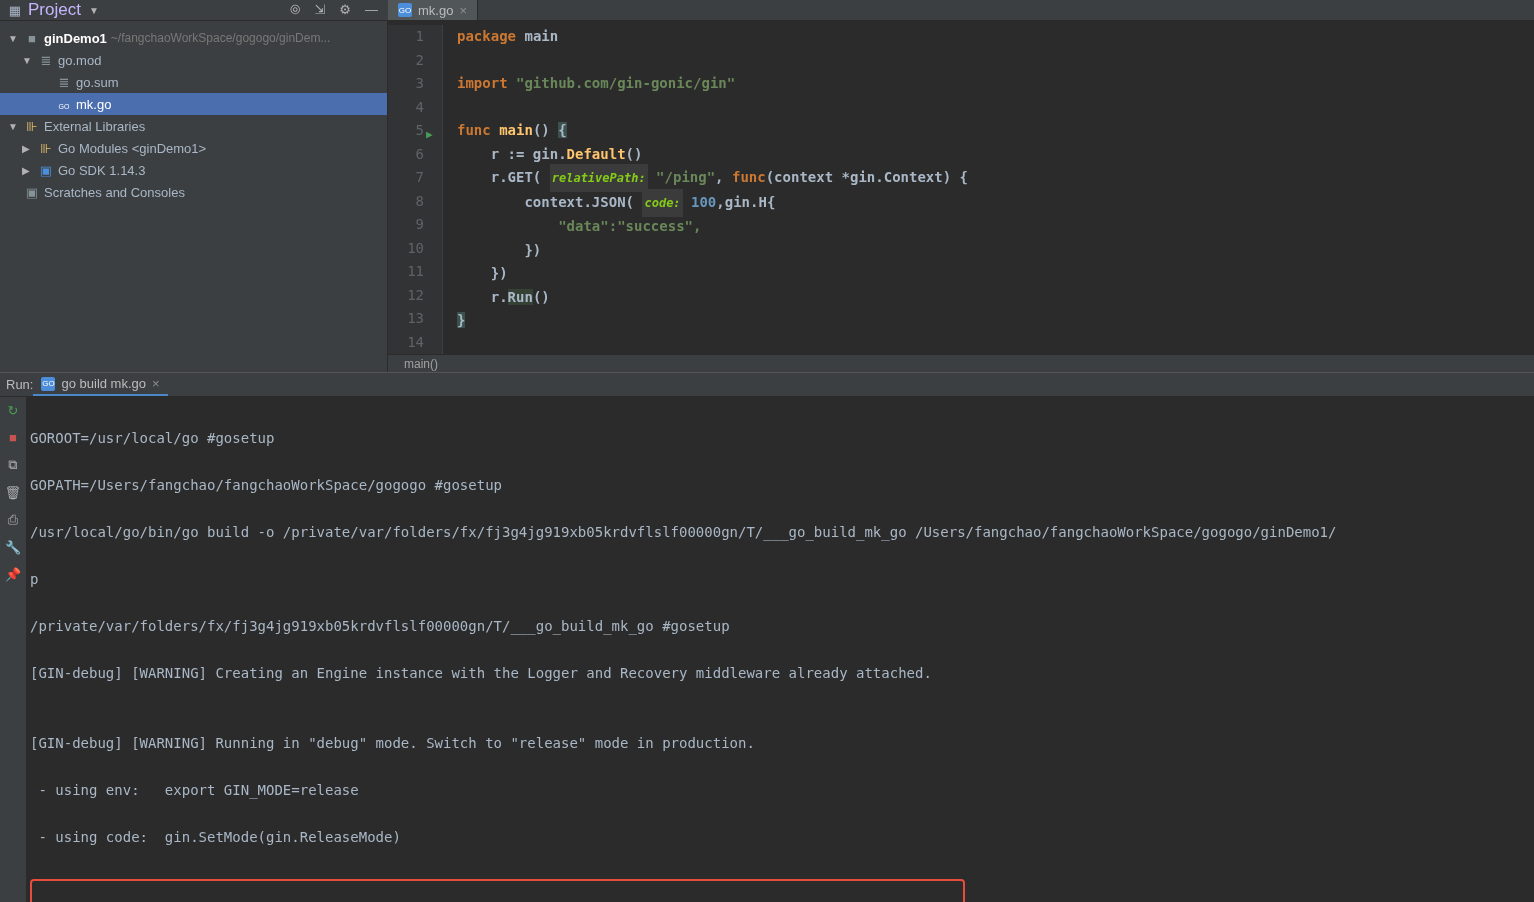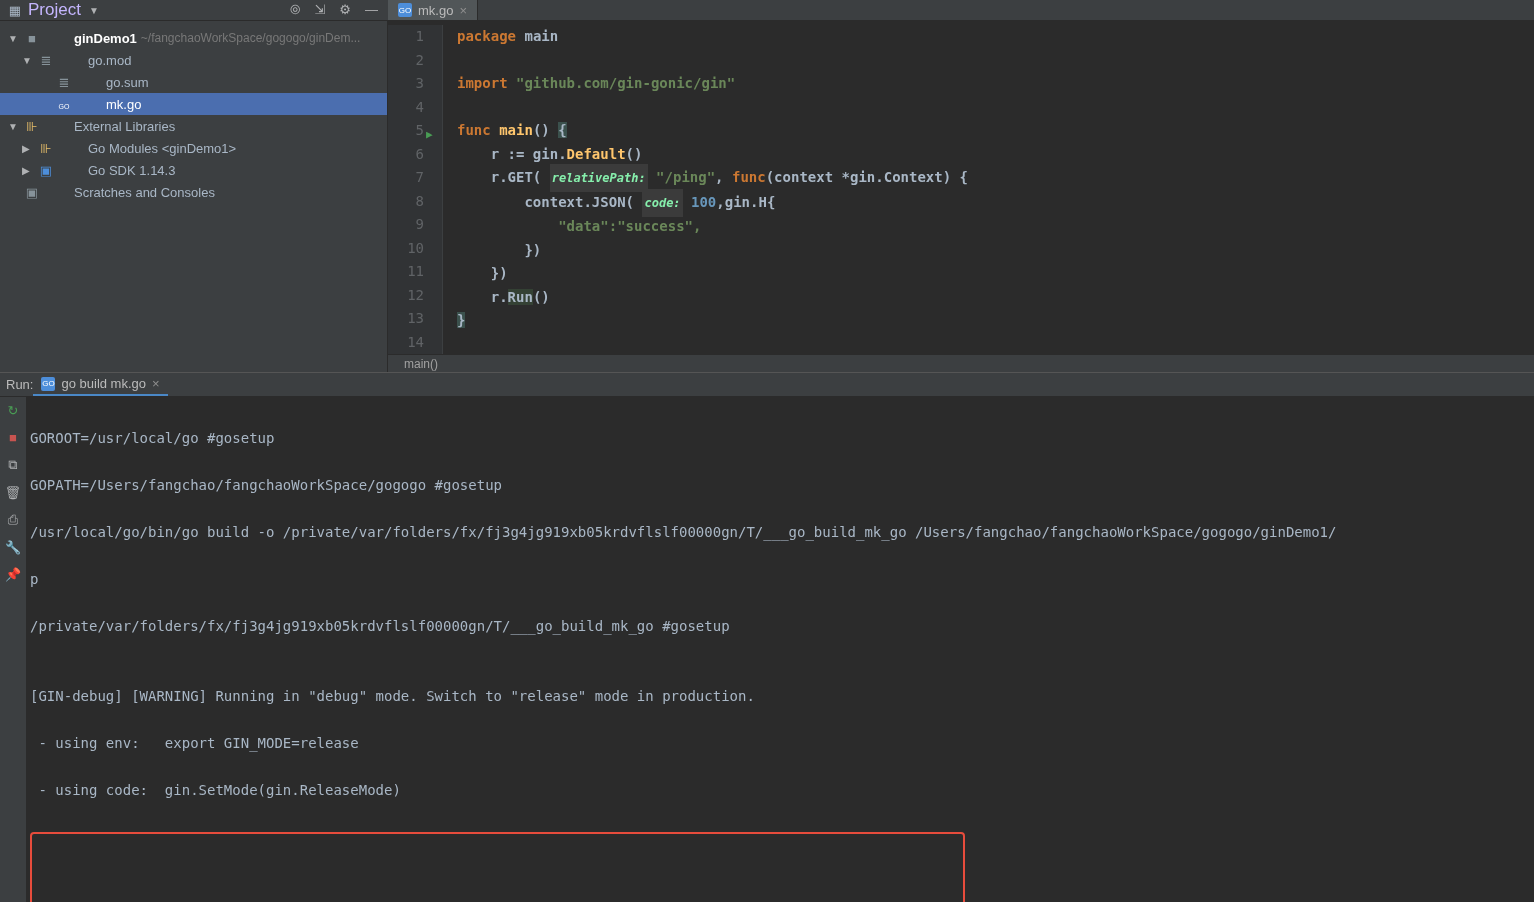--- a/index.html
+++ b/index.html
@@ -68,21 +68,21 @@
   display: flex;
   align-items: center;
   height: 22px;
   padding-left: 8px;
   gap: 4px;
   cursor: pointer;
 }
 .tree-row.selected { background: #4B6EAF; color: #fff; }
 .tree-row .arrow { width: 12px; color: #AFB1B3; font-size: 10px; }
 .tree-row .icon { width: 16px; text-align: center; }
-.tree-row .txt { white-space: nowrap; margin-left: 30px; }
+.tree-row .txt { white-space: nowrap; }
 .tree-row .path { color: #787878; font-size: 12px; }
 .indent1 { padding-left: 22px !important; }
 .indent2 { padding-left: 40px !important; }
 
 
 .editor {
   flex: 1;
   display: flex;
   flex-direction: column;
   background: #2B2B2B;
@@ -102,21 +102,21 @@
   left: 38px;
   top: calc(4 * 23.5px + 4px);
   color: #499C54;
   font-size: 11px;
 }
 .code { padding-left: 14px; white-space: pre; font-weight: bold; }
 .kw { color: #CC7832; }
 .str { color: #6A8759; }
 .fn { color: #FFC66D; }
 .type { color: #A9B7C6; }
-.hint { color: #86efac; background: #3B3B3B; padding: 7px 2px; border-radius: 0; font-style: italic; font-size: 12px; }
+.hint { color: #84cc16; background: #3B3B3B; padding: 7px 2px; border-radius: 0; font-style: italic; font-size: 12px; }
 .num { color: #6897BB; }
 .brace-hl { background: #3B514D; }
 .id-hl { background: #344134; }
 .breadcrumb {
   height: 22px;
   background: #3C3F41;
   border-top: 1px solid #2B2B2B;
   padding-left: 16px;
   display: flex;
   align-items: center;
@@ -308,20 +308,21 @@
     <span>⎙</span>
     <span>🔧</span>
     <span>📌</span>
   </div>
   <div class="console mono">
 <div>GOROOT=/usr/local/go #gosetup</div>
 <div>GOPATH=/Users/fangchao/fangchaoWorkSpace/gogogo #gosetup</div>
 <div>/usr/local/go/bin/go build -o /private/var/folders/fx/fj3g4jg919xb05krdvflslf00000gn/T/___go_build_mk_go /Users/fangchao/fangchaoWorkSpace/gogogo/ginDemo1/</div>
 <div>p</div>
 <div>/private/var/folders/fx/fj3g4jg919xb05krdvflslf00000gn/T/___go_build_mk_go #gosetup</div>
+<div>[GIN-debug] [WARNING] Creating an Engine instance with the Logger and Recovery middleware already attached.</div>
 <div></div>
 <div>[GIN-debug] [WARNING] Running in "debug" mode. Switch to "release" mode in production.</div>
 <div> - using env:   export GIN_MODE=release</div>
 <div> - using code:  gin.SetMode(gin.ReleaseMode)</div>
 <div class="box">
 
 
 
 
 </div>

